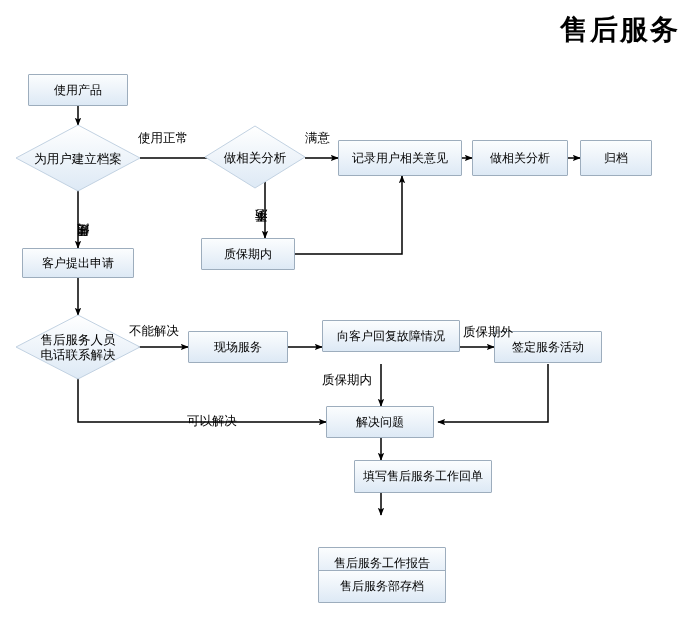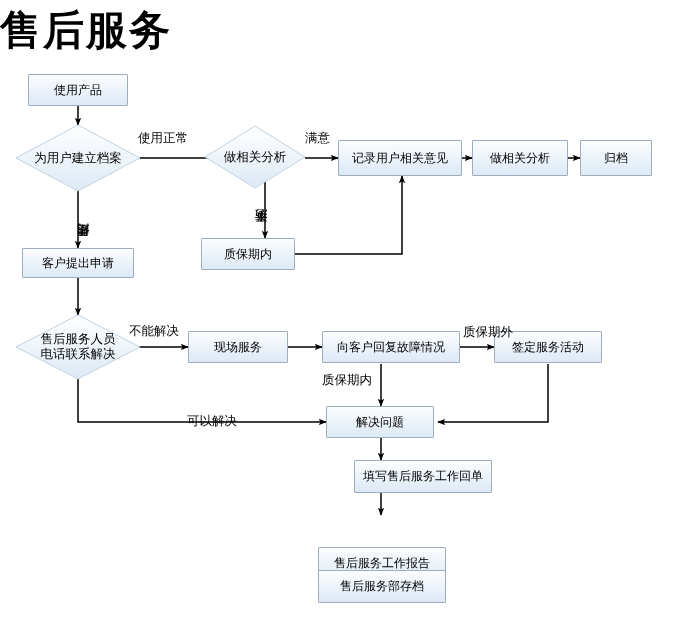--- a/index.html
+++ b/index.html
@@ -18,22 +18,22 @@
     position: absolute;
     left: 0; top: 0;
     width: 680px;
     height: 620px;
   }
   #title {
     position: absolute;
     left: 0;
     top: 8px;
     width: 680px;
-    text-align: left;
-    font-size: 41px;
+    text-align: right;
+    font-size: 28px;
     font-weight: bold;
     color: #000000;
     letter-spacing: 2px;
     line-height: 44px;
   }
   .node {
     position: absolute;
     box-sizing: border-box;
     display: flex;
     align-items: center;
@@ -63,21 +63,20 @@
     left: 0; top: 0;
     width: 100%;
     height: 100%;
     display: flex;
     align-items: center;
     justify-content: center;
     text-align: right;
     font-size: 12.5px;
     line-height: 15px;
     color: #000;
-    font-family: Liberation Serif, serif;
   }
   .elabel {
     position: absolute;
     font-size: 12.5px;
     color: #000;
     white-space: nowrap;
     z-index: 4;
     line-height: 14px;
   }
   .vtext {
@@ -163,21 +162,21 @@
 </div>
 
 <div class="node box" style="left:22px; top:248px; width:112px; height:30px;">
   <span>客户提出申请</span>
 </div>
 
 <div class="node box" style="left:188px; top:331px; width:100px; height:32px;">
   <span>现场服务</span>
 </div>
 
-<div class="node box" style="left:322px; top:331px; width:138px; height:32px;">
+<div class="node box" style="left:322px; top:320px; width:138px; height:32px;">
   <span>向客户回复故障情况</span>
 </div>
 
 <div class="node box" style="left:494px; top:331px; width:108px; height:32px;">
   <span>签定服务活动</span>
 </div>
 
 <div class="node box" style="left:326px; top:406px; width:108px; height:32px;">
   <span>解决问题</span>
 </div>

